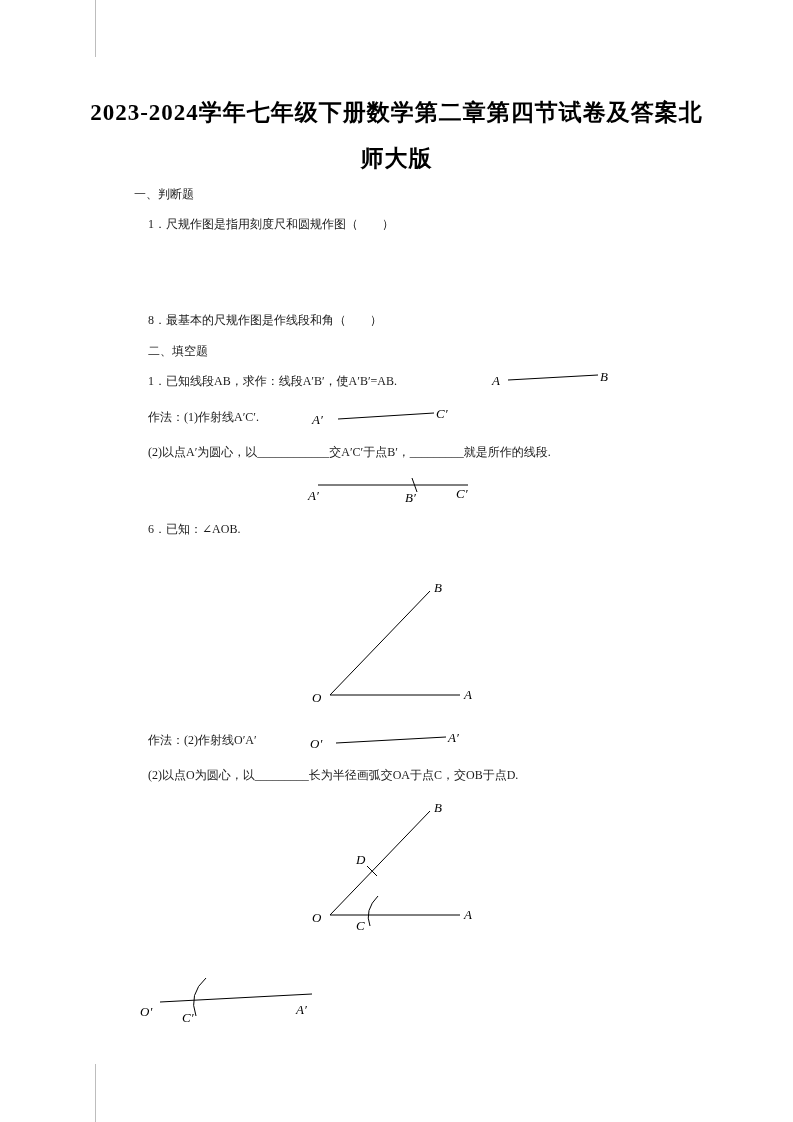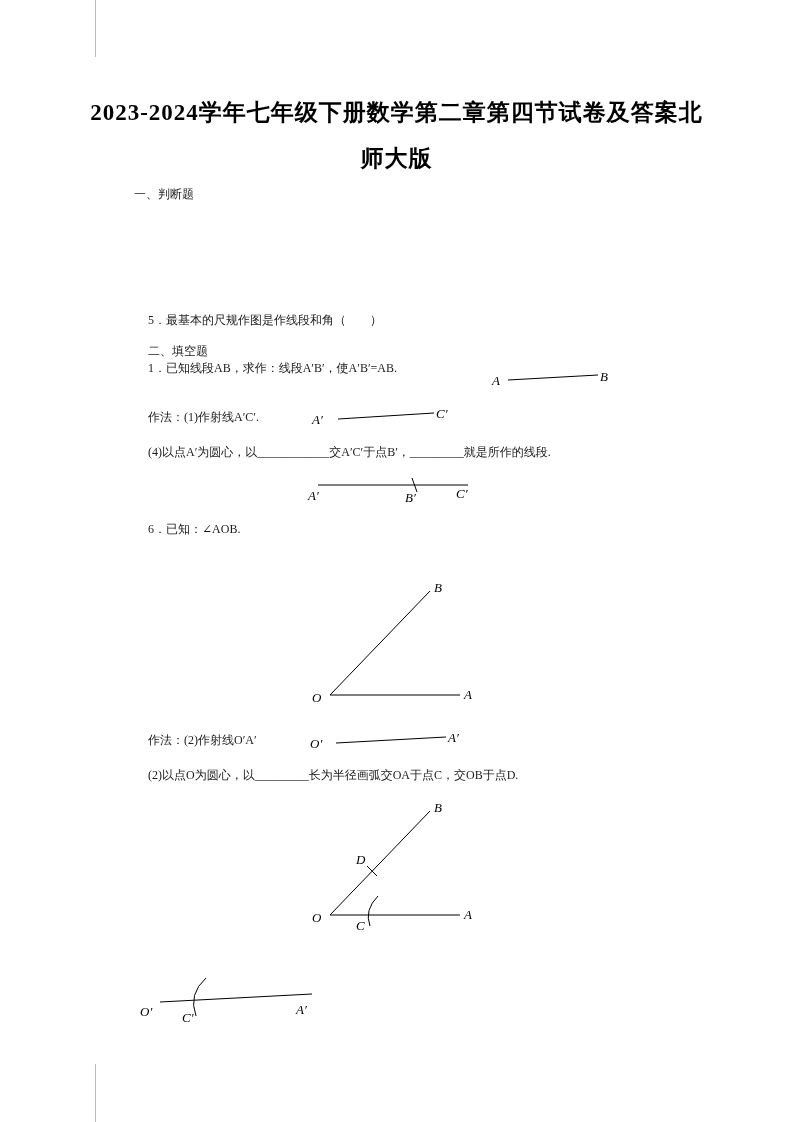--- a/index.html
+++ b/index.html
@@ -19,41 +19,42 @@
 
 <div class="page">
 
   <div class="edge" style="left:95px;top:0;height:57px"></div>
   <div class="edge" style="left:95px;top:1064px;height:58px"></div>
 
   <h1 class="title" style="top:98px">2023-2024学年七年级下册数学第二章第四节试卷及答案北</h1>
   <h1 class="title" style="top:144px">师大版</h1>
 
   <div class="t" style="left:134px;top:187px">一、判断题</div>
-  <div class="t" style="left:148px;top:313px">5．最基本的尺规作图是作线段和角（　　）</div>
+  <div class="t" style="left:148px;top:217px">1．尺规作图是指用刻度尺和圆规作图（　　）</div>
+  <div class="t" style="left:148px;top:313px">8．最基本的尺规作图是作线段和角（　　）</div>
 
   <div class="t" style="left:148px;top:344px">二、填空题</div>
 
-  <div class="t" style="left:148px;top:361px">1．已知线段AB，求作：线段A′B′，使A′B′=AB.</div>
+  <div class="t" style="left:148px;top:374px">1．已知线段AB，求作：线段A′B′，使A′B′=AB.</div>
 
   <svg class="fig" style="left:492px;top:366px" width="125" height="26" viewBox="0 0 125 26">
     <line x1="16" y1="14" x2="106" y2="9"></line>
     <text x="0" y="19">A</text>
     <text x="108" y="15">B</text>
   </svg>
 
   <div class="t" style="left:148px;top:410px">作法：(1)作射线A′C′.</div>
 
   <svg class="fig" style="left:312px;top:404px" width="145" height="28" viewBox="0 0 145 28">
     <line x1="26" y1="15" x2="122" y2="9"></line>
     <text x="0" y="20">A′</text>
     <text x="124" y="14">C′</text>
   </svg>
 
-  <div class="t" style="left:148px;top:445px">(4)以点A′为圆心，以____________交A′C′于点B′，_________就是所作的线段.</div>
+  <div class="t" style="left:148px;top:445px">(2)以点A′为圆心，以____________交A′C′于点B′，_________就是所作的线段.</div>
 
   <svg class="fig" style="left:308px;top:470px" width="180" height="36" viewBox="0 0 180 36">
     <line x1="10" y1="15" x2="160" y2="15"></line>
     <line x1="104" y1="8" x2="109" y2="22"></line>
     <text x="0" y="30">A′</text>
     <text x="97" y="32">B′</text>
     <text x="148" y="28">C′</text>
   </svg>
 
   <div class="t" style="left:148px;top:522px">6．已知：∠AOB.</div>

